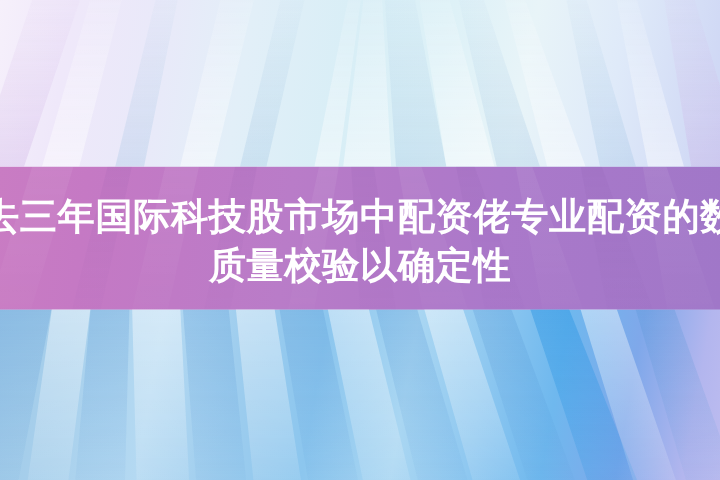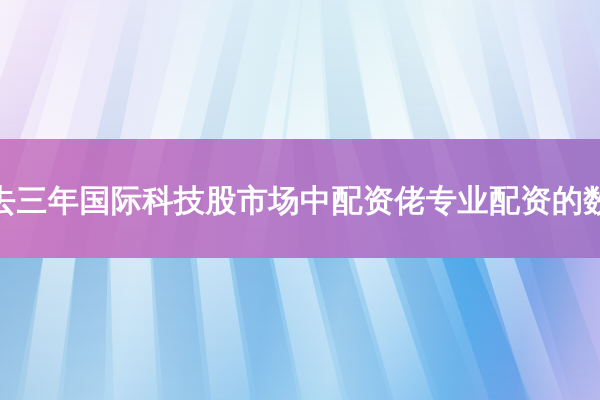--- a/index.html
+++ b/index.html
@@ -229,15 +229,16 @@
     <polygon points="312,-6 346,-6 392,150 350,150" fill="url(#wdBot)"></polygon>
     <polygon points="352,-6 384,-6 436,150 396,150" fill="url(#wlBot)"></polygon>
     <polygon points="392,-6 424,-6 482,150 442,150" fill="url(#wdBot)"></polygon>
     <polygon points="440,-6 472,-6 534,150 492,150" fill="url(#wbBot)"></polygon>
     <polygon points="482,-6 512,-6 566,150 530,150" fill="url(#wlBot)"></polygon>
     <polygon points="528,-6 560,-6 616,150 574,150" fill="url(#wdBot)"></polygon>
   </svg>
 
   <div class="title-wrap">
     <div class="title-line title-line-1">过去三年国际科技股市场中配资佬专业配资的数据</div>
+    <div class="title-line title-line-2">质量校验以确定性</div>
   </div>
 
 </div>
 
 </body></html>

